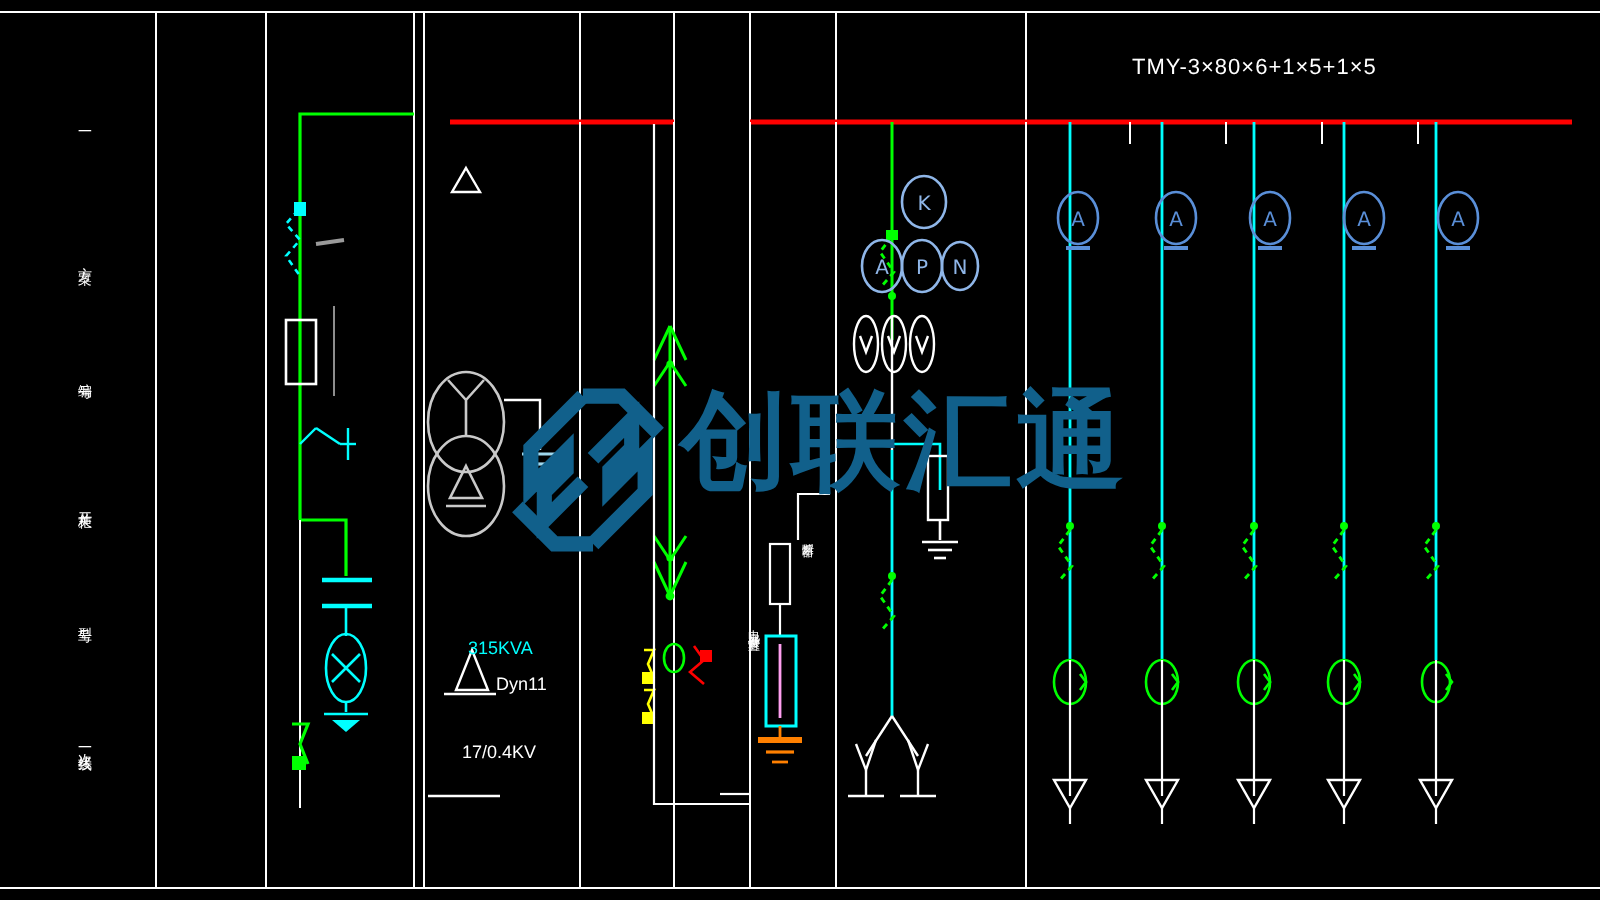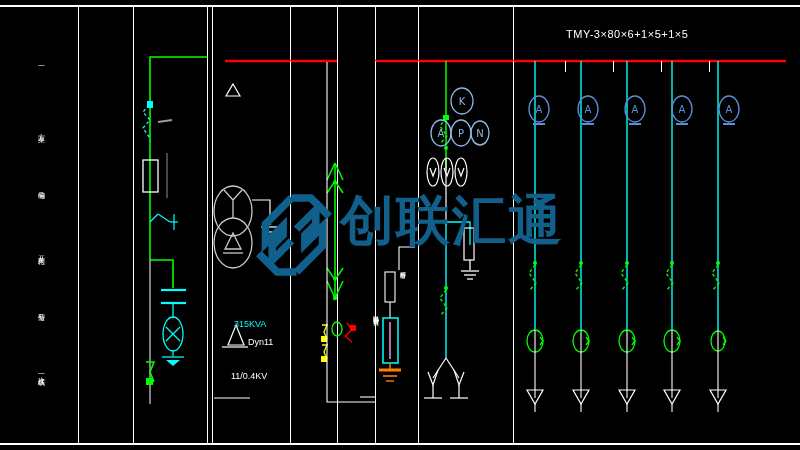--- a/index.html
+++ b/index.html
@@ -418,21 +418,21 @@
     </svg>
     <div class="wm-cn">创联汇通</div>
   </div>
 
   <div class="lbl lbl-white" style="left:566px; top:28px; font-size:11px; letter-spacing:0.5px;">TMY-3×80×6+1×5+1×5</div>
 
   <div class="lbl lbl-cyan lbl-small" style="left:234px; top:320px; font-size:9px;text-align:center;">315KVA</div>
 
   <div class="lbl lbl-white lbl-small" style="left:248px; top:338px; font-size:9px;text-align:center;">Dyn11</div>
 
-  <div class="lbl lbl-white lbl-small" style="left:231px; top:372px; font-size:9px;">11/0.4KV</div>
+  <div class="lbl lbl-white lbl-small" style="left:231px; top:372px; font-size:9px;">17/0.4KV</div>
 
   <div class="lbl lbl-white vtext" id="vlabel-0" style="left:398px; top:266px; font-size:6px;">熔断器</div>
   <div class="lbl lbl-white vtext" id="vlabel-1" style="left:371px; top:310px; font-size:6px;">电容补偿装置</div>
 
   <div id="table-col">
       <div class="lbl lbl-white vtext" style="left: 36px; top: 62px; font-size: 7px;">一</div>
       <div class="lbl lbl-white vtext" style="left: 36px; top: 128px; font-size: 7px;">方案</div>
       <div class="lbl lbl-white vtext" style="left: 36px; top: 186px; font-size: 7px;">编号</div>
       <div class="lbl lbl-white vtext" style="left: 36px; top: 250px; font-size: 7px;">开关柜</div>
       <div class="lbl lbl-white vtext" style="left: 36px; top: 308px; font-size: 7px;">型号</div>

